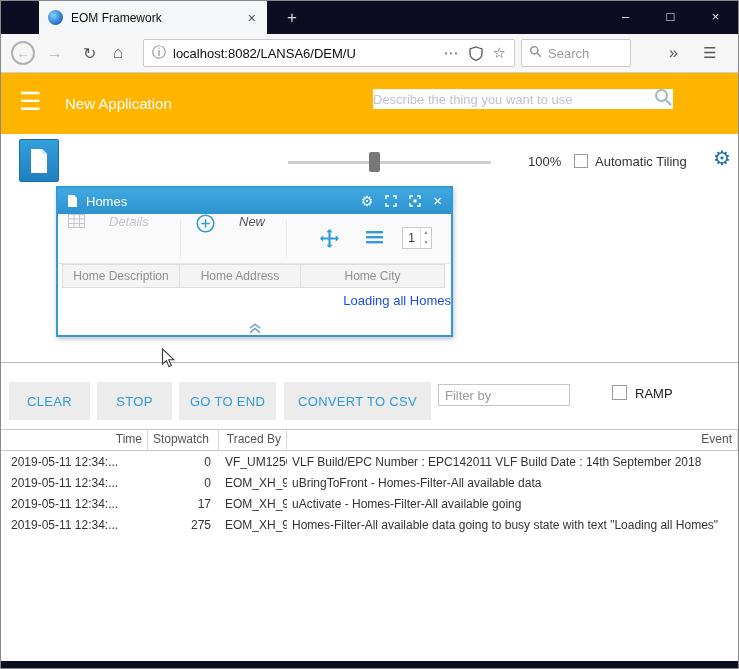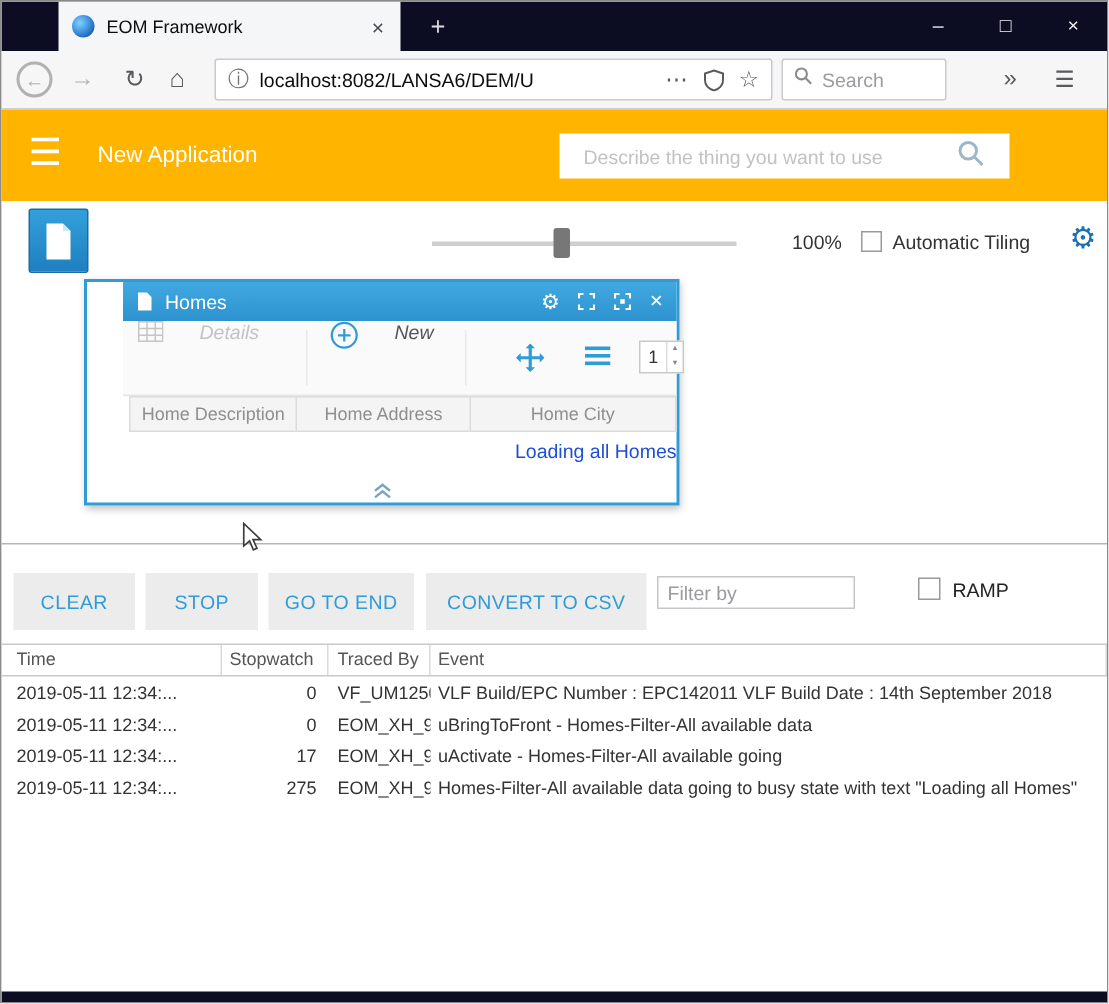--- a/index.html
+++ b/index.html
@@ -25,38 +25,38 @@
   .url-text { font-size:13px; color:#0c0c0d; flex:1; white-space:nowrap; overflow:hidden; }
   .url-ic { margin-left:10px; color:#5a5a5e; display:flex; align-items:center; }
   .searchbar { position:absolute; left:520px; top:5px; width:110px; height:28px; background:#fff; border:1px solid #c9c9cf; border-radius:2px; display:flex; align-items:center; padding:0 7px; box-sizing:border-box; }
   .searchbar input { border:none; outline:none; width:66px; font-size:13px; color:#7f1d1d; font-family:inherit; margin-left:6px; background:transparent; }
   input::placeholder { color:#9a9aa0; }
 
   
   .appheader { position:absolute; left:0; top:72px; width:100%; height:61px; background:#ffb400; }
   .app-burger { position:absolute; left:18px; top:14px; font-size:25px; color:#fff; }
   .app-title { position:absolute; left:64px; top:22px; font-size:15px; color:#fff; }
-  .app-search { position:absolute; left:372px; top:16px; width:300px; height:30px; background:#fff; display:flex; align-items:center; box-sizing:border-box; padding:0 16px; }
+  .app-search { position:absolute; left:372px; top:16px; width:300px; height:20px; background:#fff; display:flex; align-items:center; box-sizing:border-box; padding:0 0; }
   .app-search input { flex:1; border:none; outline:none; font-size:13px; color:#444; font-family:inherit; }
   .app-search input::placeholder { color:#c2c2c2; }
   .notes-icon { position:absolute; left:692px; top:86px; }
 
   
   .workspace { position:absolute; left:0; top:133px; width:100%; height:228px; background:#fff; }
   .doc-btn { position:absolute; left:18px; top:5px; width:40px; height:43px; background:linear-gradient(#33a0da,#1f7fc0); border:1px solid #1a6ba6; border-radius:2px; box-sizing:border-box; display:flex; align-items:center; justify-content:center; }
   .slider-track { position:absolute; left:287px; top:27px; width:203px; height:3px; background:#cfcfcf; }
   .slider-handle { position:absolute; left:368px; top:18px; width:11px; height:20px; background:#777; border-radius:2px; }
   .zoom-label { position:absolute; left:527px; top:20px; font-size:13px; color:#333; }
   .cb { width:14px; height:14px; border:1px solid #9a9a9a; background:#fff; box-sizing:border-box; display:inline-block; }
   .tiling-cb { position:absolute; left:573px; top:20px; }
   .tiling-label { position:absolute; left:594px; top:20px; font-size:13px; color:#333; }
   .ws-gear { position:absolute; left:712px; top:12px; font-size:20px; color:#1b6fb5; }
 
   
-  .homes { position:absolute; left:55px; top:52px; width:397px; height:151px; border:2px solid #2f9cd8; box-sizing:border-box; background:#fff; box-shadow:1px 2px 5px rgba(0,0,0,0.25);padding-left:24px; }
+  .homes { position:absolute; left:55px; top:52px; width:397px; height:151px; border:2px solid #2f9cd8; box-sizing:border-box; background:#fff; box-shadow:1px 2px 5px rgba(0,0,0,0.25); }
   .homes-titlebar { height:26px; background:linear-gradient(#41a8e0,#2d93cf); display:flex; align-items:center; padding:0 9px; }
   .homes-title { color:#fff; font-size:13px; margin-left:8px; flex:1; }
   .ht-ic { margin-left:12px; color:#fff; display:flex; align-items:center; }
   .homes-gear { font-size:14px; }
   .homes-close { font-size:15px; line-height:14px; }
   .homes-toolbar { height:49px; background:#fafafa; border-bottom:1px solid #e6e6e6; position:relative; }
   .tb-sep { position:absolute; top:6px; height:37px; width:1px; background:#e9e9e9; }
   .tb-group { position:absolute; top:0; height:49px; display:flex; align-items:flex-start; gap:24px; font-size:13px;font-style:italic; }
   .tb-details { left:10px; color:#c3c3c3; }
   .tb-new { left:138px; color:#555; }
@@ -81,21 +81,21 @@
   .ramp-cb { position:absolute; left:611px; top:22px; width:15px; height:15px; }
   .ramp-label { position:absolute; left:634px; top:23px; font-size:13px; color:#222; }
   .trace-table { position:absolute; left:0; top:66px; width:100%; }
   .trow { display:flex; height:21px; align-items:center; font-size:12px; color:#333; }
   .trow.thead { border-top:1px solid #c9c9c9; border-bottom:1px solid #c9c9c9; color:#555; height:20px; }
   .tc { box-sizing:border-box; padding:0 5px; white-space:nowrap; overflow:hidden; }
   .tc.time { width:147px; padding-left:10px; }
   .tc.sw { width:71px; text-align:right; padding-right:8px; }
   .tc.tb { width:68px; padding-left:6px; }
   .tc.ev { flex:1; padding-left:5px; }
-  .thead .tc { border-right:1px solid #d9d9d9; height:100%; line-height:19px; }
+  .thead .tc { border-right:1px solid #d9d9d9; height:100%; line-height:19px;text-align:right; }
   .thead .tc.sw { text-align:left; padding-left:5px; }
 
   .bottomstrip { position:absolute; left:0; top:660px; width:100%; height:9px; background:#0c0c23; }
 </style>
 </head>
 <body>
 
 <div class="window">
 
   <div class="titlebar">

